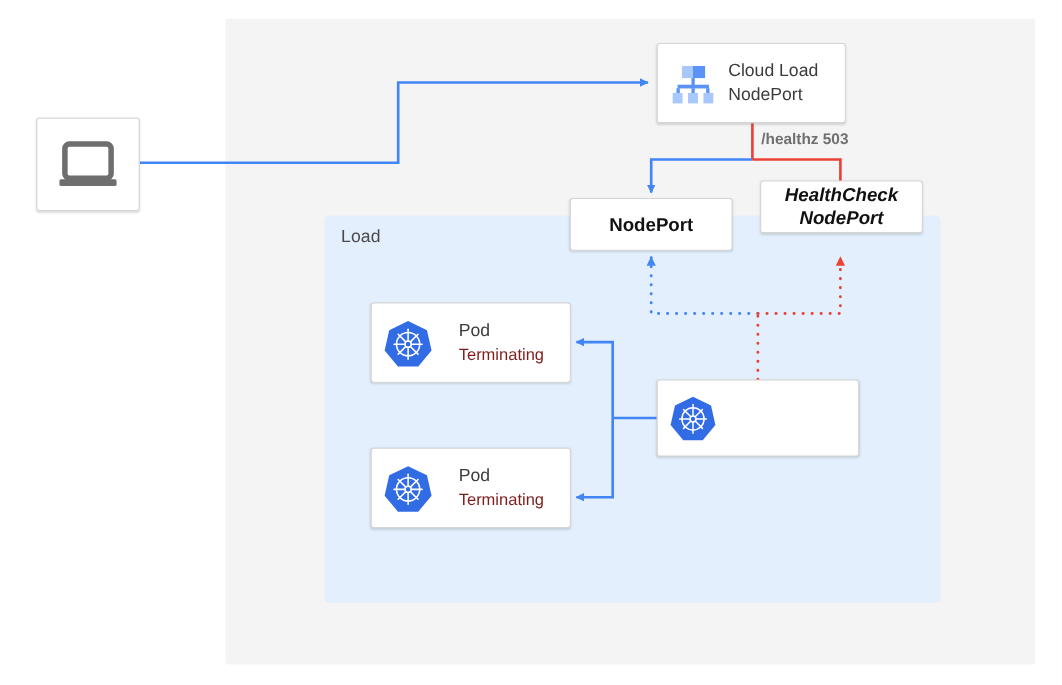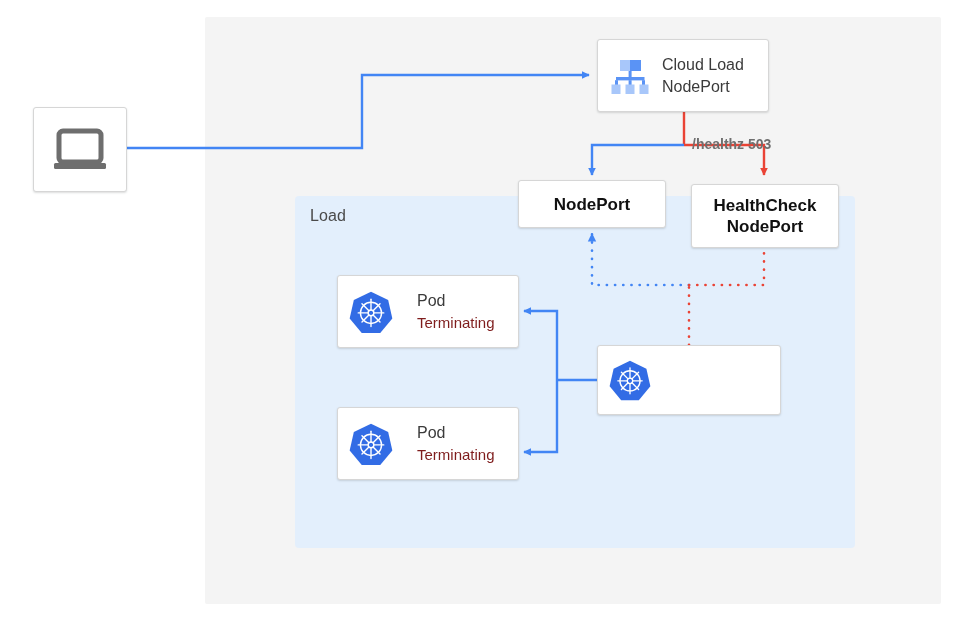--- a/index.html
+++ b/index.html
@@ -98,21 +98,21 @@
   #clb-card {
     left: 597px; top: 39px; width: 172px; height: 73px;
     padding-left: 10px;
   }
   #clb-card .card-text { margin-left: 10px; }
 
   #nodeport-card {
     left: 518px; top: 180px; width: 148px; height: 48px;
   }
   #healthcheck-card {
-    left: 691px; top: 184px; width: 148px; height: 64px;
+    left: 691px; top: 164px; width: 148px; height: 48px; font-style: italic;
   }
   #pod1-card {
     left: 337px; top: 275px; width: 182px; height: 73px;
     padding-left: 11px;
   }
   #pod2-card {
     left: 337px; top: 407px; width: 182px; height: 73px;
     padding-left: 11px;
   }
   #pod1-card .card-text, #pod2-card .card-text { margin-left: 24px; }
@@ -124,21 +124,21 @@
   #kubeproxy-card .card-text { margin-left: 14px; }
 
   
   .edge-label {
     position: absolute;
     font-size: 14px;
     font-weight: bold;
     color: #6f6f6f;
     white-space: nowrap;
   }
-  #healthz-label { left: 692px; top: 136px; }
+  #healthz-label { left: 692px; top: 118px; }
 
   
   #wires {
     position: absolute;
     left: 0; top: 0;
     width: 965px; height: 623px;
     pointer-events: none;
   }
 </style>
 </head>

